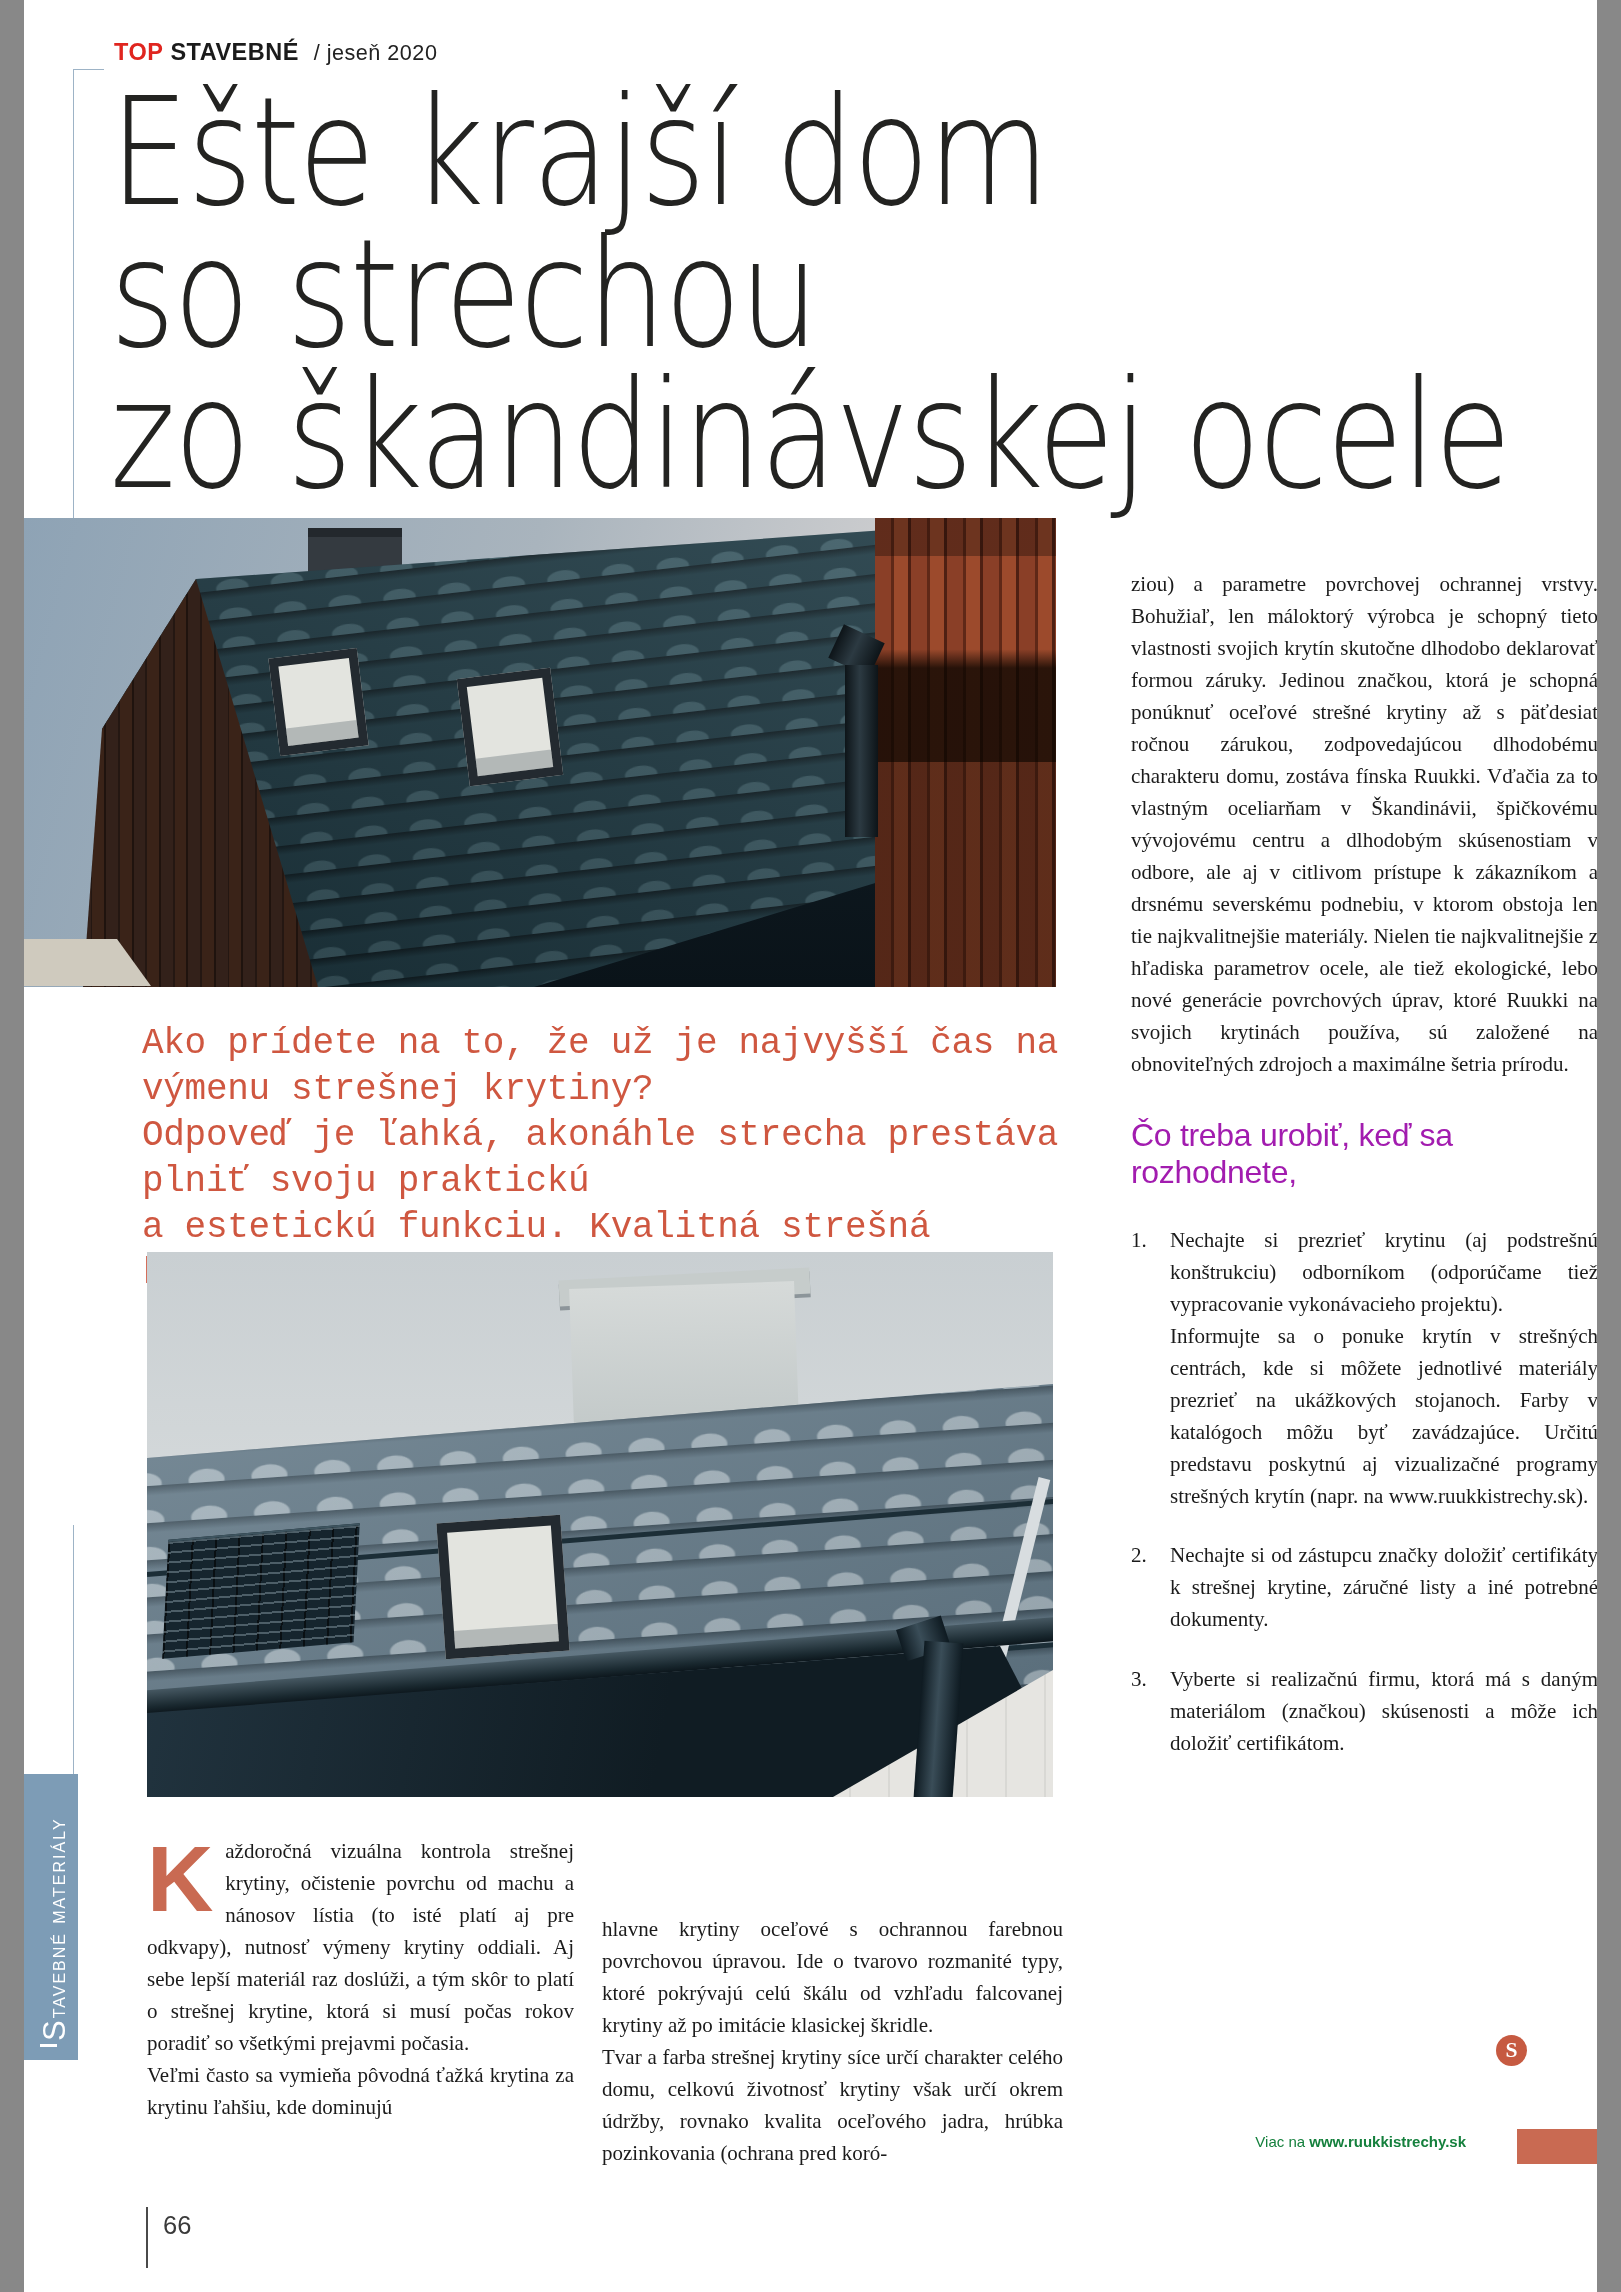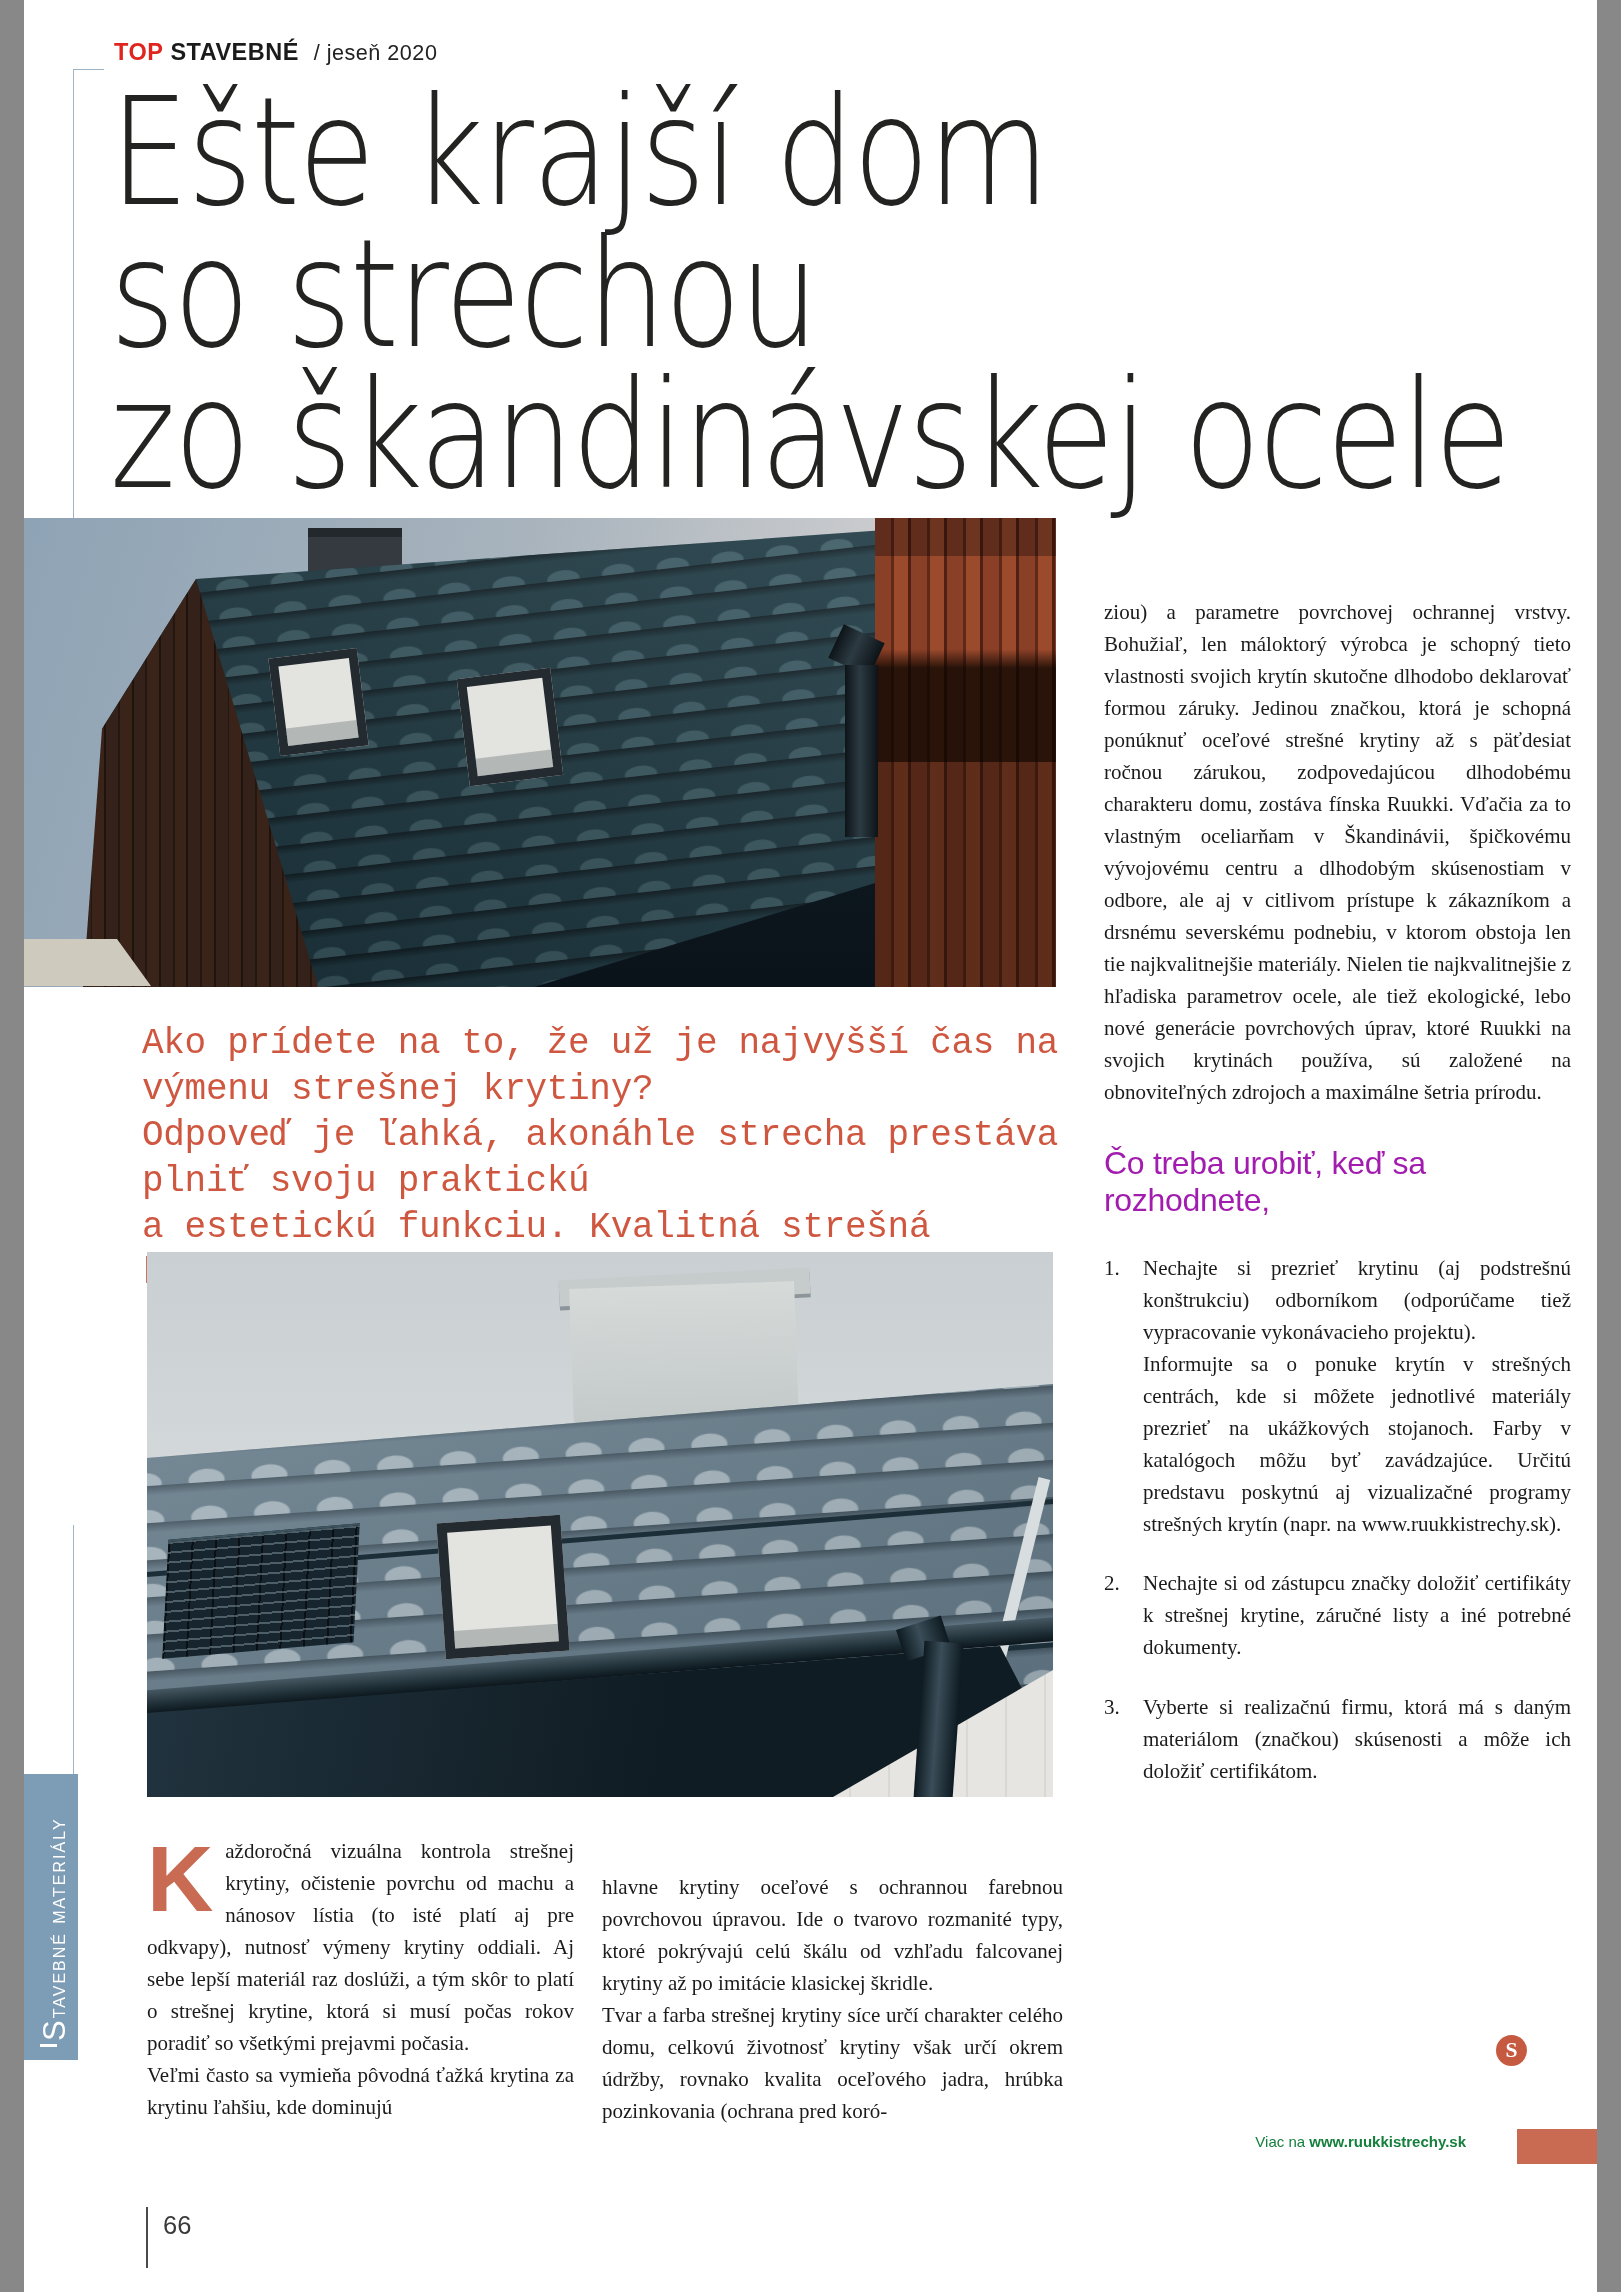--- a/index.html
+++ b/index.html
@@ -87,23 +87,23 @@
            background:linear-gradient(90deg,#0e1a21,#3a4d58 45%,#0e1a21);}
   .p2-elbow{position:absolute;left:753px;top:370px;width:47px;height:33px;transform:rotate(-18deg);
            background:linear-gradient(90deg,#0e1a21,#3a4d58 45%,#0e1a21);}
   
   .lead{position:absolute;left:118px;top:1021px;width:951px;
         font-family:Liberation Mono, monospace;font-size:36px;line-height:46px;
         color:#cf5740;letter-spacing:-0.3px;}
   
   .col{position:absolute;text-align:justify;font-size:21px;line-height:32px;}
   .col p{margin:0;}
-  .col-right{left:1080px;top:568px;width:467px;margin-top:28px;}
+  .col-right{left:1107px;top:568px;width:467px;}
   .col-left{left:123px;top:1835px;width:427px;}
-  .col-mid{left:578px;top:1871px;width:461px;}
+  .col-mid{left:578px;top:1913px;width:461px;}
   .subhead{font-family:"Liberation Sans",sans-serif;color:#a21caf;font-size:32px;line-height:37px;
            letter-spacing:-0.3px;margin:37px 0 33px 0;text-align:left;}
   .numlist{margin-top:0;}
   .item{position:relative;padding-left:39px;margin-bottom:27.4px;}
   .item .num{position:absolute;left:0;top:0;}
   .dropcap{float:left;font-family:"Liberation Sans",sans-serif;font-weight:bold;font-size:92px;
            line-height:76px;color:#c96a52;padding:5.9px 11.8px 0 0;}
   
   .sideblock{position:absolute;left:0;top:1774px;width:54px;height:286px;background:#7d9cb6;}
   .side-label{position:absolute;left:12.7px;top:2041px;transform:rotate(-90deg);transform-origin:0 0;

